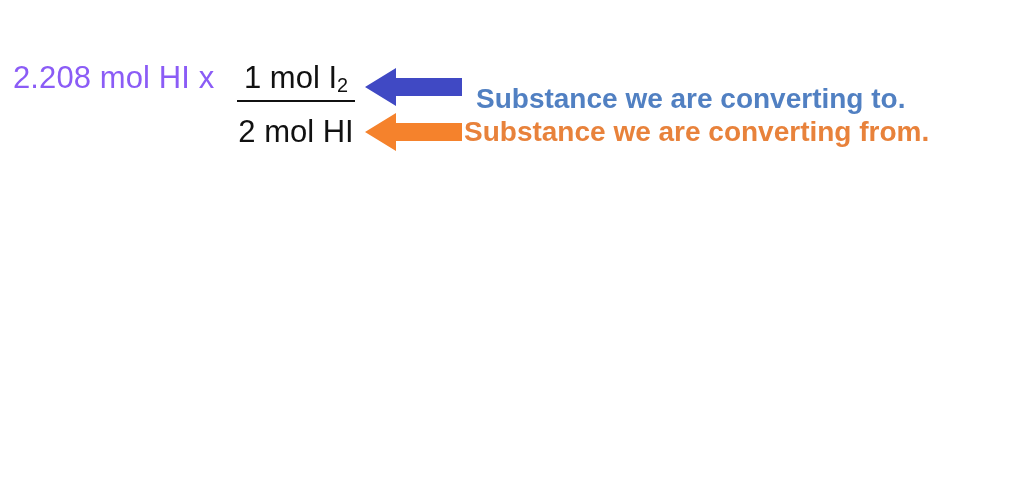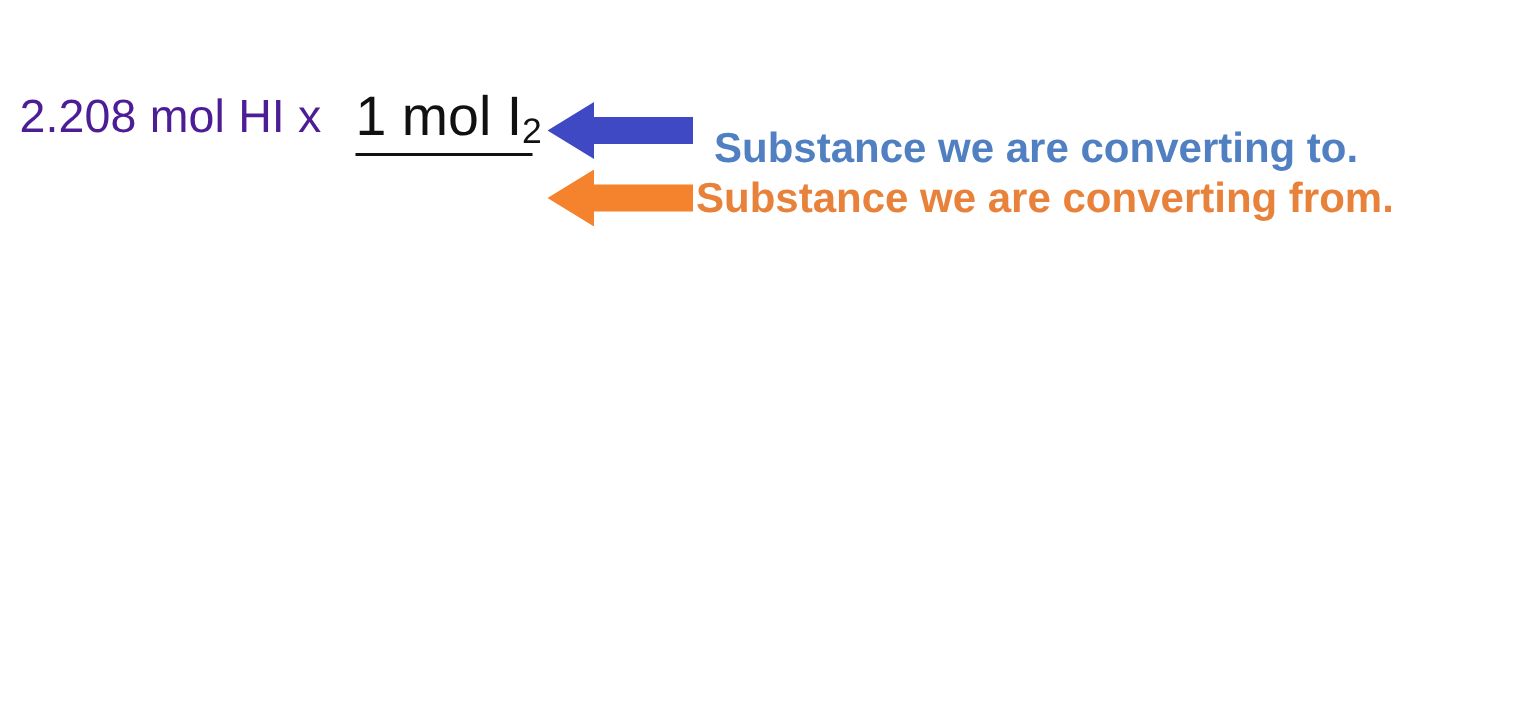--- a/index.html
+++ b/index.html
@@ -19,33 +19,33 @@
     height: 481px;
     background: #ffffff;
   }
 
   
   .da-leading {
     position: absolute;
     left: 13px;
     top: 60px;
     font-size: 31px;
-    color: #4c1d95;
+    color: #8b5cf6;
     letter-spacing: 0.1px;
     white-space: nowrap;
   }
   .da-fraction {
     position: absolute;
     left: 237px;
     top: 60px;
     width: 118px;
     text-align: center;
   }
   .da-numerator {
-    font-size: 37px;
+    font-size: 31px;
     color: #111111;
     white-space: nowrap;
     line-height: 36px;
     border-bottom: 2px solid #111111;
     padding-bottom: 1px;
   }
   .da-numerator sub {
     font-size: 0.64em;
     vertical-align: baseline;
     position: relative;
@@ -91,20 +91,21 @@
 </style>
 </head>
 <body>
 
 <div id="canvas" style="background: rgb(255, 255, 255);">
 
   <div class="da-leading">2.208 mol HI x</div>
 
   <div class="da-fraction">
     <div class="da-numerator"><span>1 mol I</span><sub>2</sub></div>
+    <div class="da-denominator">2 mol HI</div>
   </div>
 
   <div class="callout callout-to">
     <svg class="arrow-svg" width="97" height="38" viewBox="0 0 97 38" aria-hidden="true">
       <polygon points="0,19 31,0 31,10 97,10 97,28 31,28 31,38" fill="#4049c4"></polygon>
     </svg>
     <span class="callout-label" style="color: rgb(81, 128, 194);">Substance we are converting to.</span>
   </div>
 
   <div class="callout callout-from">

